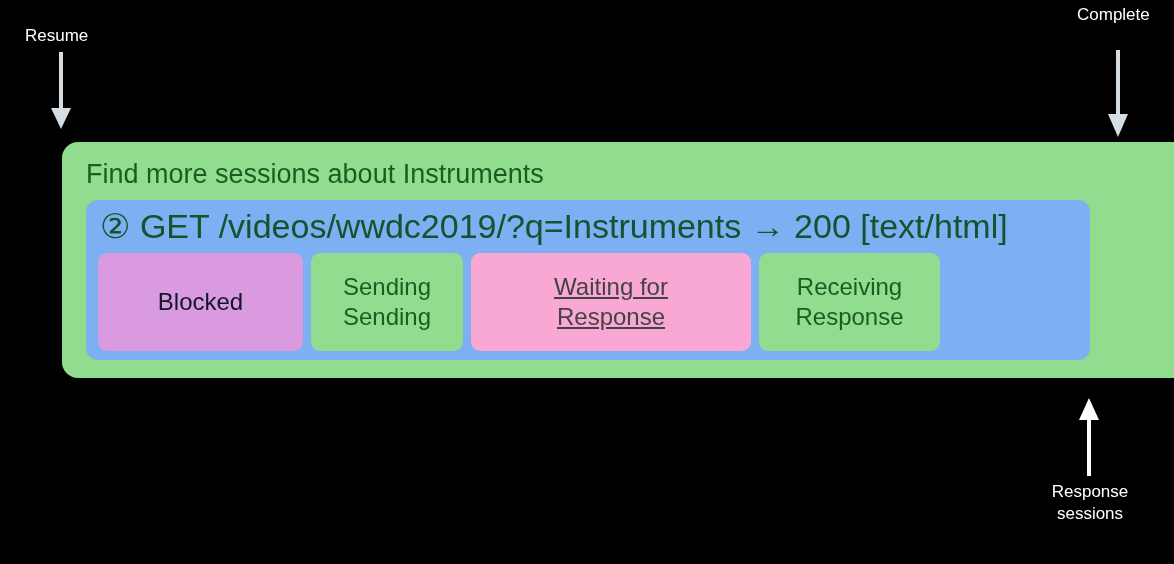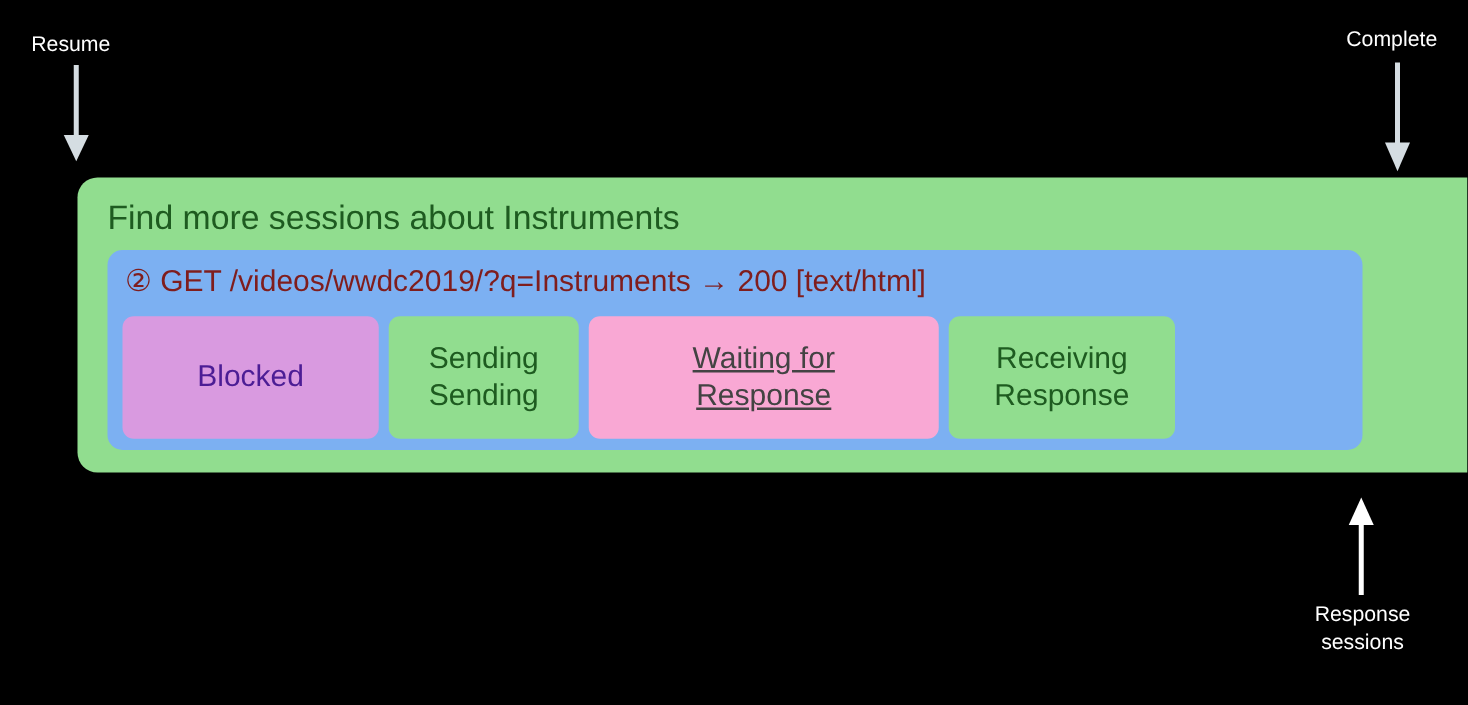--- a/index.html
+++ b/index.html
@@ -62,23 +62,23 @@
     width: 1004px;
     height: 160px;
     background: #7cb0f2;
     border-radius: 12px;
     box-sizing: border-box;
   }
   #request-line {
     position: absolute;
     left: 14px;
     top: 7px;
-    font-size: 24px;
+    font-size: 34px;
     line-height: 38px;
-    color: #7f1d1d;
+    color: #14532d;
     white-space: nowrap;
   }
 
   
   #phase-row {
     position: absolute;
     left: 12px;
     top: 53px;
     right: 12px;
     height: 98px;
@@ -91,35 +91,35 @@
     align-items: center;
     justify-content: center;
     text-align: center;
     font-size: 24px;
     line-height: 30px;
     box-sizing: border-box;
     padding: 0 6px;
     overflow: hidden;
   }
   .phase-green { background: #91dd8f; color: #1e5b20; }
-  .phase-purple { background: #d99ae0; color: #4c1d95; }
+  .phase-purple { background: #d99ae0; color: #0f172a; }
   .phase-gray  { background: #f9a8d4; color: #434343; text-decoration: underline; }
 </style>
 </head>
 <body>
 
 <div id="stage">
 
   <div class="annot-label" style="left:25px; top:25px;">Resume</div>
   <svg class="arrow" style="left:48px; top:50px;" width="26" height="82" viewBox="0 0 26 82">
     <line x1="13" y1="2" x2="13" y2="62" stroke="#d5dde2" stroke-width="4"></line>
     <polygon points="13,79 3,58 23,58" fill="#d5dde2"></polygon>
   </svg>
 
-  <div class="annot-label" style="left:1077px; top:21px;">Complete</div>
+  <div class="annot-label" style="left:1077px; top:4px;">Complete</div>
   <svg class="arrow" style="left:1105px; top:48px;" width="26" height="92" viewBox="0 0 26 92">
     <line x1="13" y1="2" x2="13" y2="70" stroke="#d5dde2" stroke-width="4"></line>
     <polygon points="13,89 3,66 23,66" fill="#d5dde2"></polygon>
   </svg>
 
   <div id="session-container">
 
     <div id="session-title">Find more sessions about Instruments</div>
 
     <div id="request-bar">

